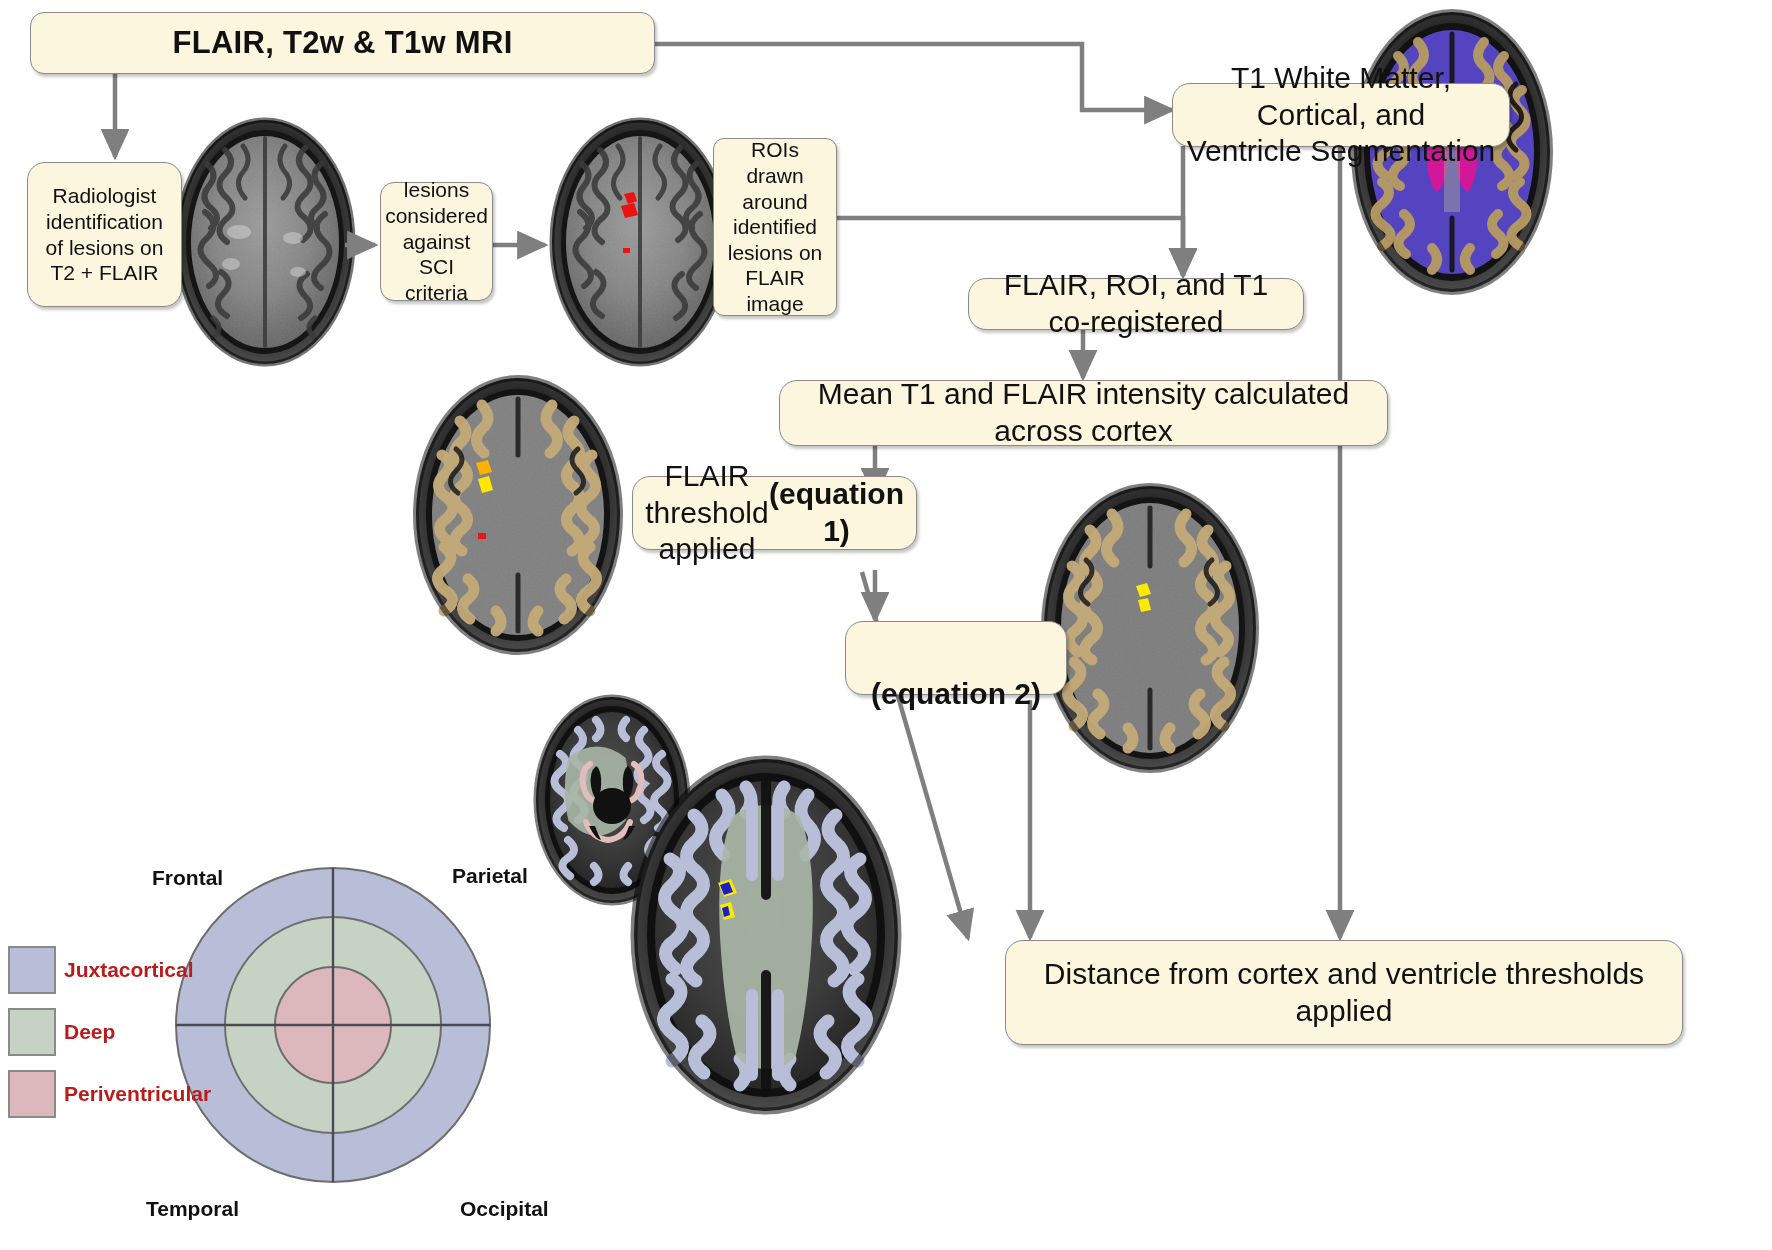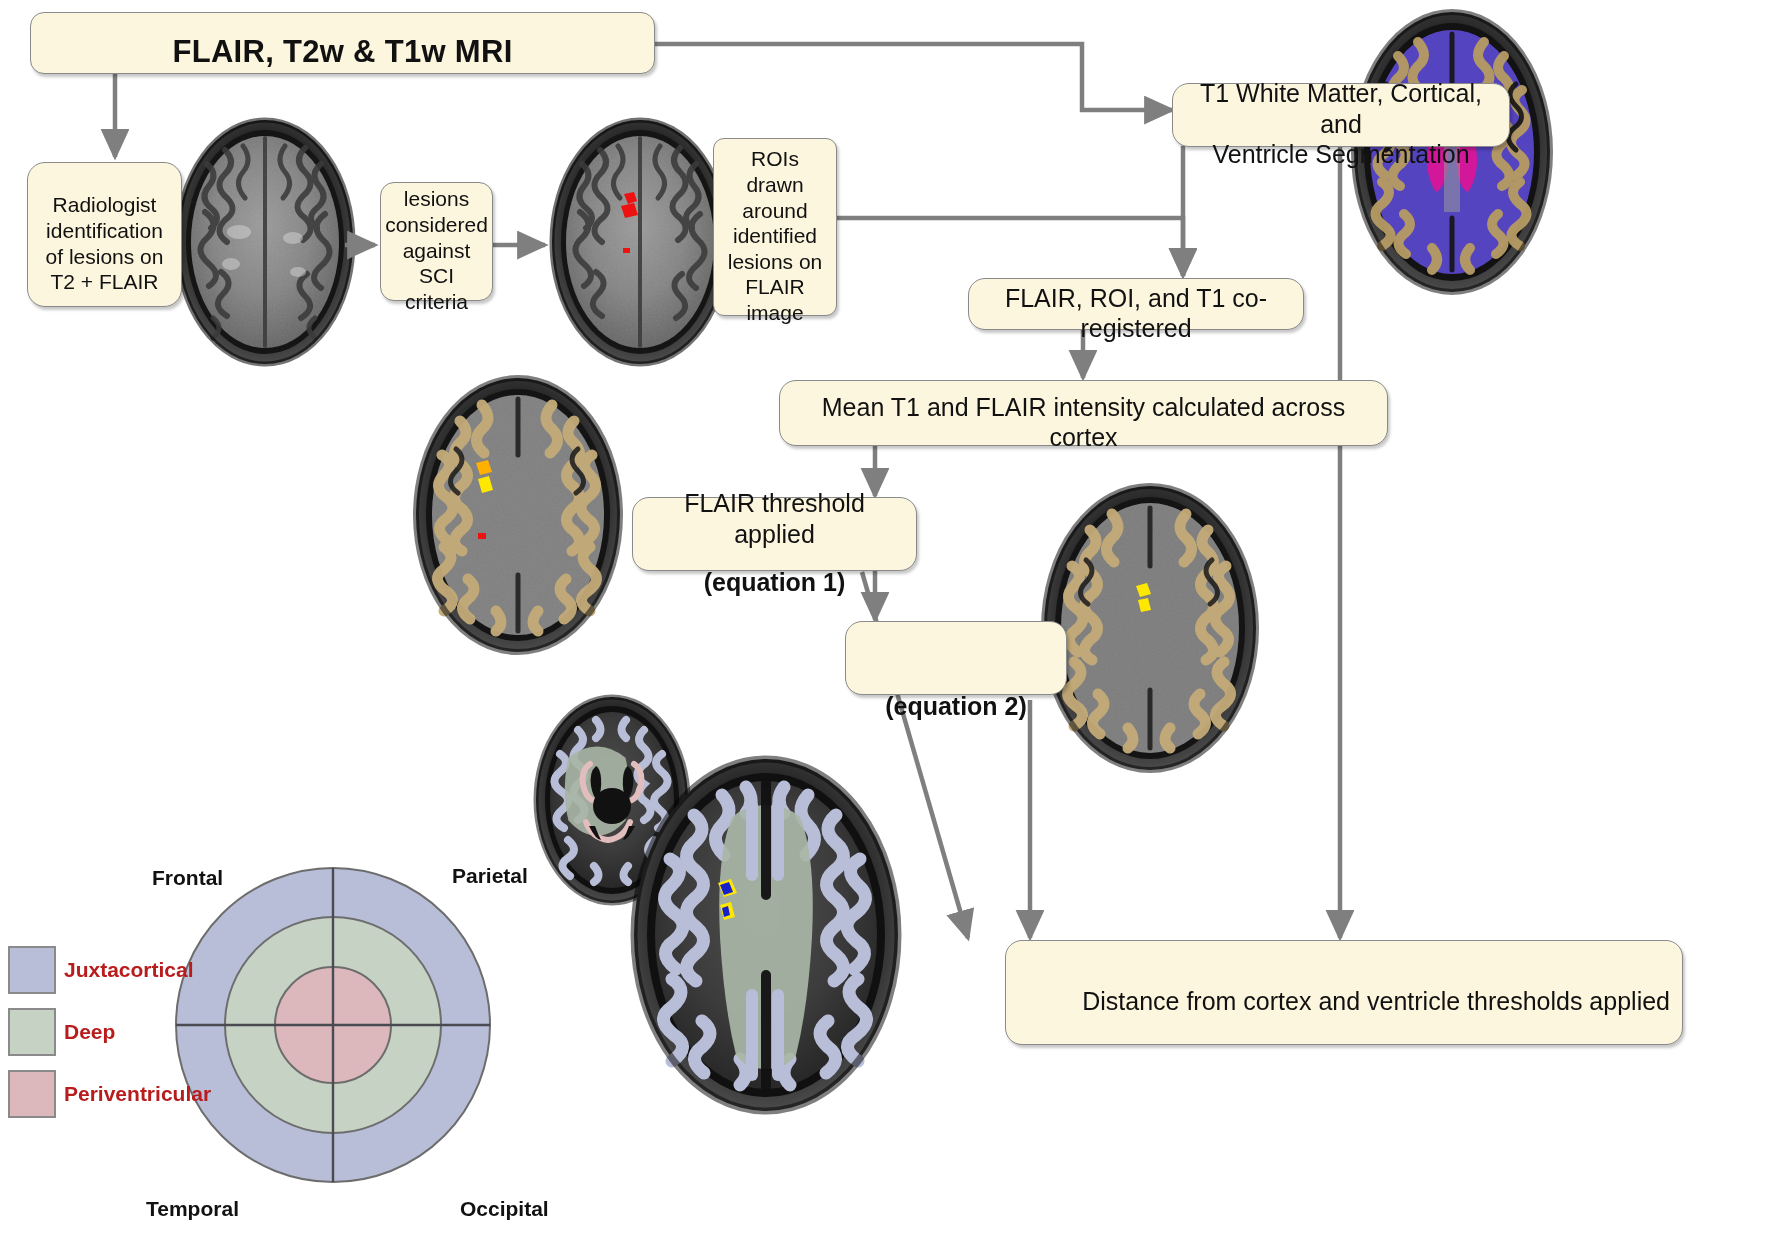--- a/index.html
+++ b/index.html
@@ -6,23 +6,23 @@
   body{width:1772px;height:1250px;position:relative;overflow:hidden;
        font-family:"Liberation Sans","DejaVu Sans",sans-serif;}
   #stage{position:absolute;left:0;top:0;width:1772px;height:1250px;}
 
   
   .box{position:absolute;box-sizing:border-box;
        background:#fbf6dd;border:1.6px solid #8a8a8a;border-radius:18px;
        display:flex;align-items:center;justify-content:center;text-align:center;
        color:#111;line-height:1.22;padding:6px 12px;
        box-shadow:2px 3px 3px rgba(0,0,0,.22);}
-  .box span{display:block;white-space:pre-line;margin-top:18px;}
+  .box span{display:block;white-space:pre-line;}
   .b-title{font-size:31px;font-weight:bold;letter-spacing:.3px;}
-  .b-norm{font-size:25px;border-radius:17px;}
+  .b-norm{font-size:30px;}
   .b-small{font-size:21px;}
   .eqn{font-weight:bold;text-align:center;}
 
   
   #wires{position:absolute;left:0;top:0;width:1772px;height:1250px;
          pointer-events:none;}
 
   
   .swatch{position:absolute;width:44px;height:44px;border:2.5px solid #8a8a8a;}
   .legtxt{position:absolute;font-size:21px;font-weight:bold;color:#b91c1c;white-space:nowrap;}
@@ -379,21 +379,21 @@
   </div>
 
   <div class="box b-norm" style="left:968px;top:278px;width:336px;height:52px;">
     <span>FLAIR, ROI, and T1 co-registered</span>
   </div>
 
   <div class="box b-norm" style="left:779px;top:380px;width:609px;height:66px;">
     <span>Mean T1 and FLAIR intensity calculated across cortex</span>
   </div>
 
-  <div class="box b-norm" style="left:632px;top:497px;width:285px;height:74px;flex-direction:column;">
+  <div class="box b-norm" style="left:632px;top:476px;width:285px;height:74px;flex-direction:row;">
     <span>FLAIR threshold applied</span>
     <span class="eqn">(equation 1)</span>
   </div>
 
   <div class="box b-norm" style="left:845px;top:621px;width:222px;height:74px;">
     <span>
       <br>
       <span class="eqn">(equation 2)</span>
     </span>
   </div>

